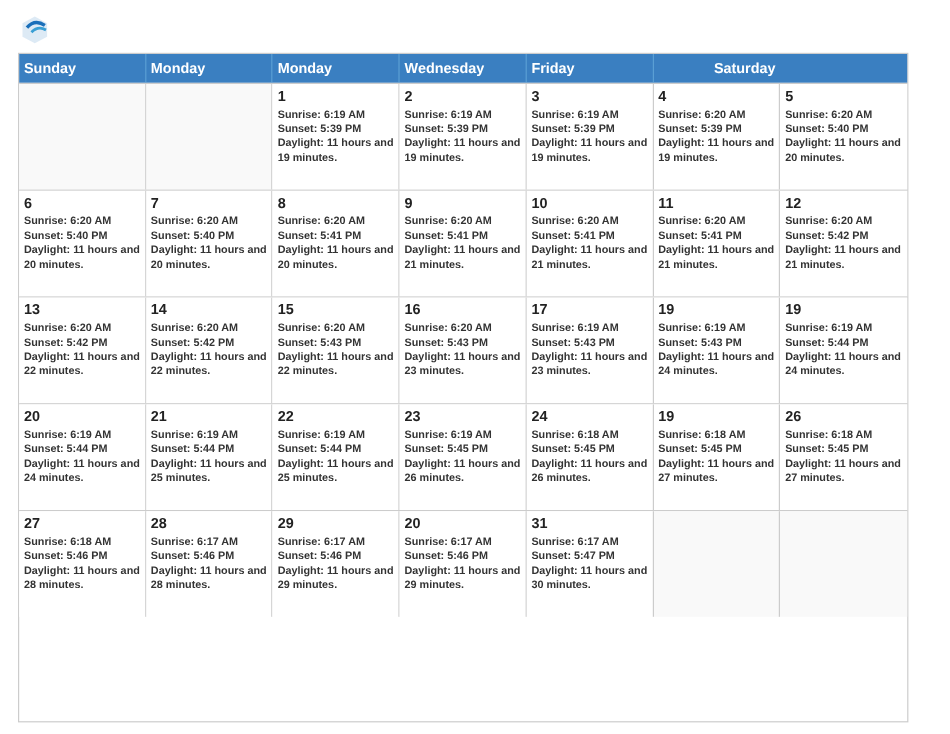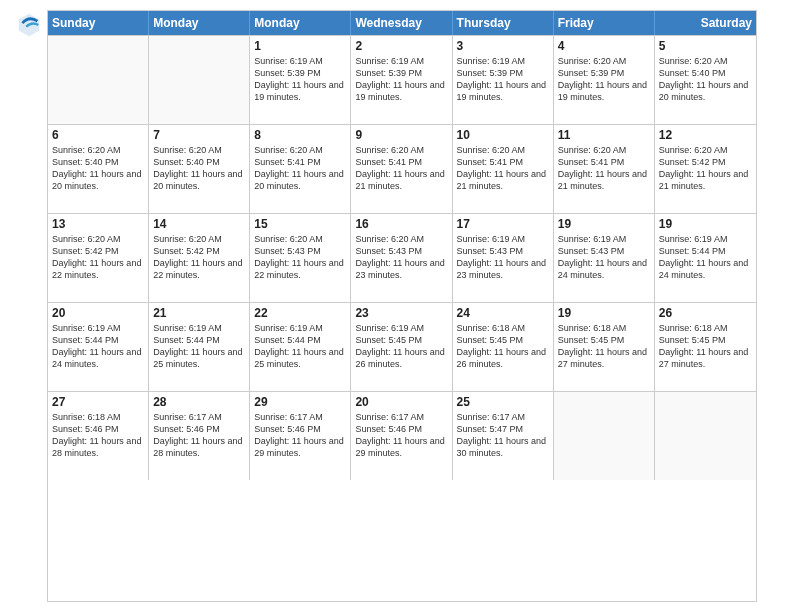--- a/index.html
+++ b/index.html
@@ -8,21 +8,21 @@
       background: #fff;
       width: 792px;
       height: 612px;
       overflow: hidden;
     }
     .page {
       width: 772px;
       height: 612px;
       padding: 10px 15px;
       display: flex;
-      flex-direction: row;
+      flex-direction: column;
     }
     .header {
       display: flex;
       justify-content: space-between;
       align-items: flex-start;
       margin-bottom: 6px;
     }
     .logo {
       display: flex;
       align-items: center;
@@ -103,20 +103,21 @@
       font-size: 12px;
       font-weight: bold;
       color: #222;
       display: block;
       margin-bottom: 2px;
     }
     .cell-info {
       font-size: 9px;
       color: #333;
       line-height: 1.35;
+      font-weight: bold;
     }
   </style>
 </head>
 <body>
 
 <div class="page">
   <div class="header">
     <div class="logo">
       <svg class="logo-icon" viewBox="0 0 30 30">
         <polygon points="15,4 26,10 26,22 15,28 4,22 4,10" fill="#1a6fba" opacity="0.15"></polygon>
@@ -133,21 +134,20 @@
       <div class="subtitle"></div>
     </div>
   </div>
 
   <div class="calendar">
     <div class="cal-header">
     <div class="cal-header-cell">Sunday</div>
         <div class="cal-header-cell">Monday</div>
         <div class="cal-header-cell">Monday</div>
         <div class="cal-header-cell">Wednesday</div>
-        <div class="cal-header-cell">Thursday</div>
         <div class="cal-header-cell">Friday</div>
         <div class="cal-header-cell">Saturday</div>
       </div>
     <div class="cal-body">
     <div class="cal-row">
           <div class="cal-cell empty"></div>
           <div class="cal-cell empty"></div>
           <div class="cal-cell">
             <span class="day-num">1</span>
             <div class="cell-info" style="white-space: pre-line;">Sunrise: 6:19 AM
@@ -330,21 +330,21 @@
 Sunset: 5:46 PM
 Daylight: 11 hours and 29 minutes.</div>
           </div>
           <div class="cal-cell">
             <span class="day-num">20</span>
             <div class="cell-info" style="white-space: pre-line;">Sunrise: 6:17 AM
 Sunset: 5:46 PM
 Daylight: 11 hours and 29 minutes.</div>
           </div>
           <div class="cal-cell">
-            <span class="day-num">25</span>
+            <span class="day-num">31</span>
             <div class="cell-info" style="white-space: pre-line;">Sunrise: 6:17 AM
 Sunset: 5:47 PM
 Daylight: 11 hours and 30 minutes.</div>
           </div>
           <div class="cal-cell empty"></div>
           <div class="cal-cell empty"></div>
         </div>
       </div>
   </div>
 </div>

